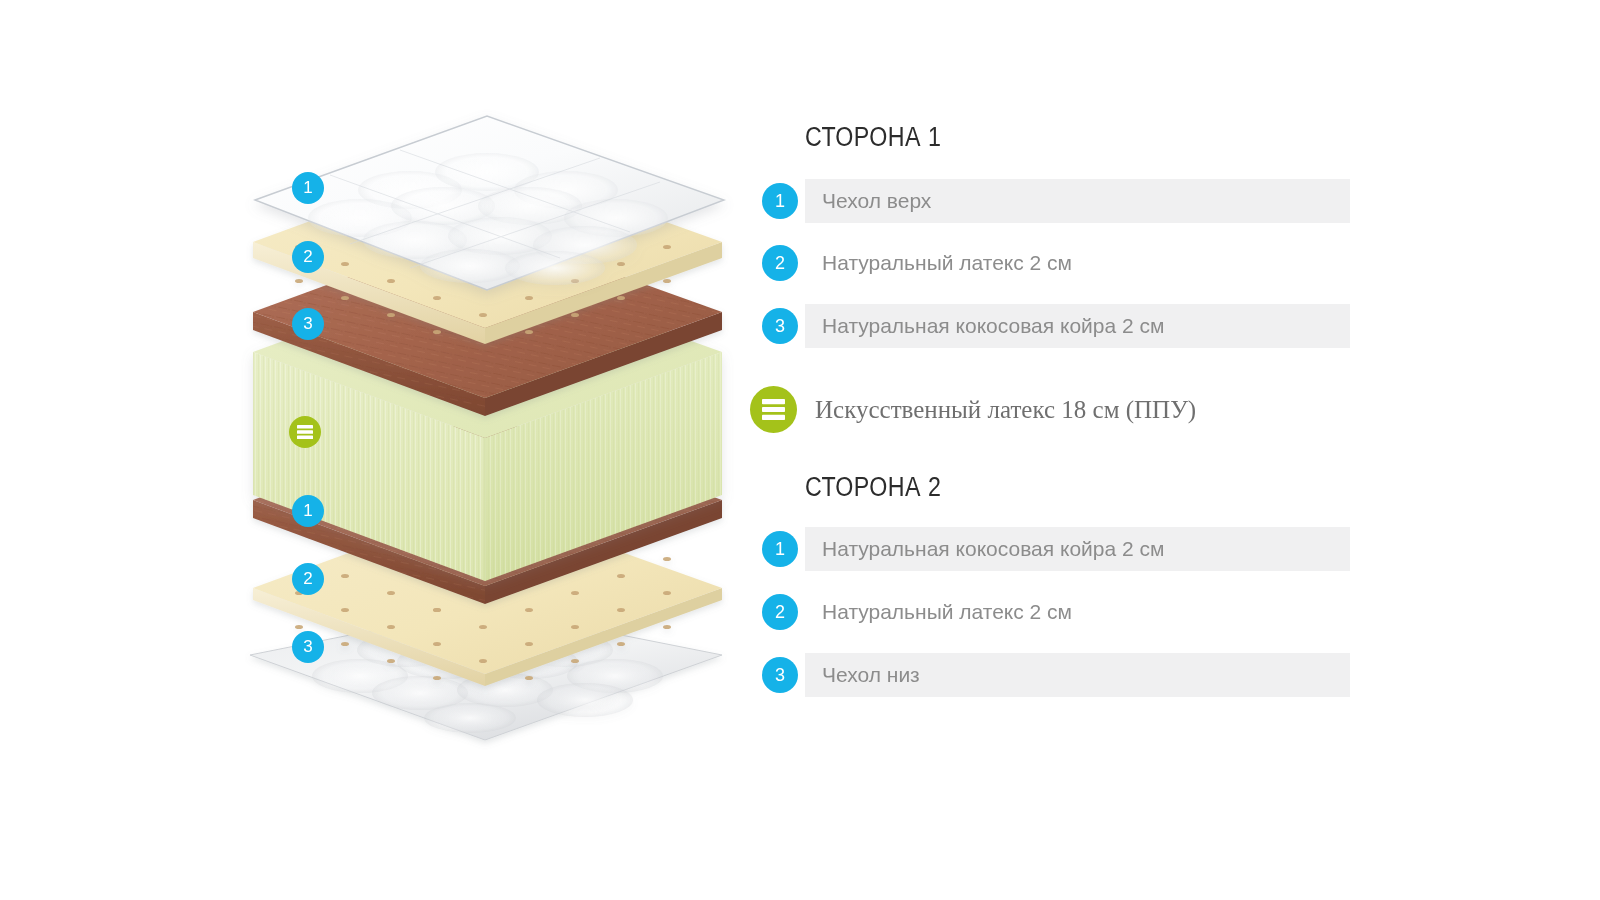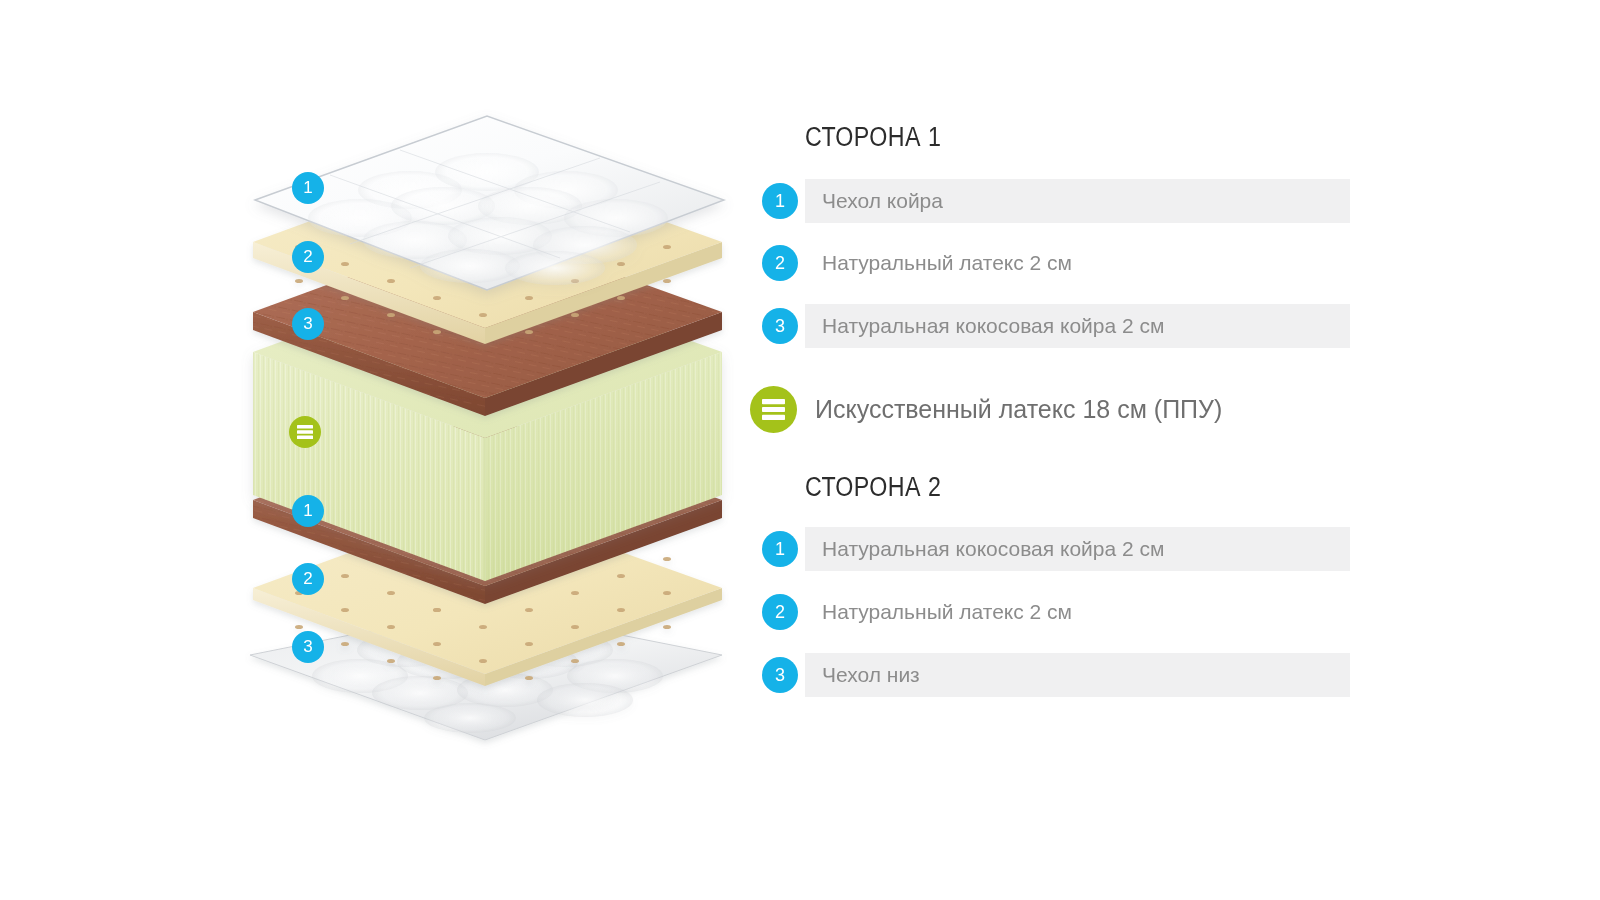--- a/index.html
+++ b/index.html
@@ -71,20 +71,21 @@
   .feature .gbadge {
     position: absolute; left: 0; top: 0;
     width: 47px; height: 47px; border-radius: 50%;
     background: #A4C21A;
   }
   .feature .flabel {
     position: absolute; left: 65px; top: 0;
     height: 47px; line-height: 47px;
     font-size: 25px; color: #6f6f6f;
     white-space: nowrap;
+    font-family: Liberation Serif, serif;
   }
 </style>
 </head>
 <body>
 
 <div id="stage">
 
   <div id="illus">
 
     <svg width="760" height="900" viewBox="0 0 760 900">
@@ -354,21 +355,21 @@
     <div class="ill-badge" style="left:292px; top:631px;">3</div>
   </div>
 
   <div id="panel">
 
     <div class="side-title" style="left:55px; top:122px;">СТОРОНА 1</div>
 
     <div class="row" style="top:179px;">
       <div class="bar"></div>
       <div class="num">1</div>
-      <div class="label">Чехол койра</div>
+      <div class="label">Чехол верх</div>
     </div>
 
     <div class="row alt" style="top:241px;">
       <div class="bar"></div>
       <div class="num">2</div>
       <div class="label">Натуральный латекс 2 см</div>
     </div>
 
     <div class="row" style="top:304px;">
       <div class="bar"></div>

